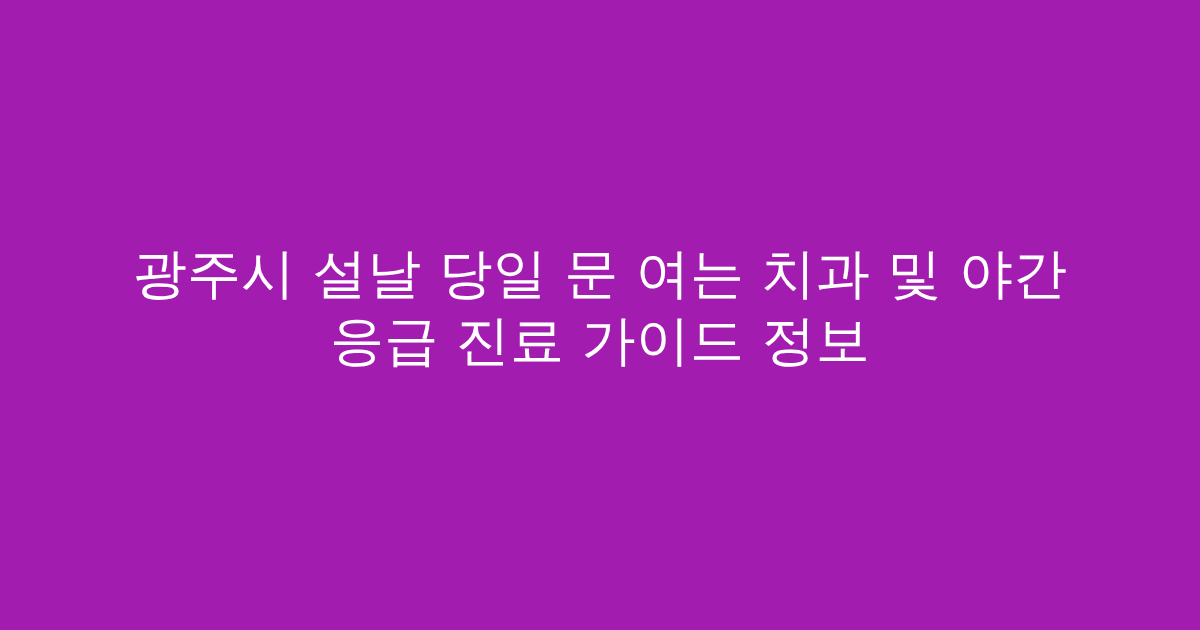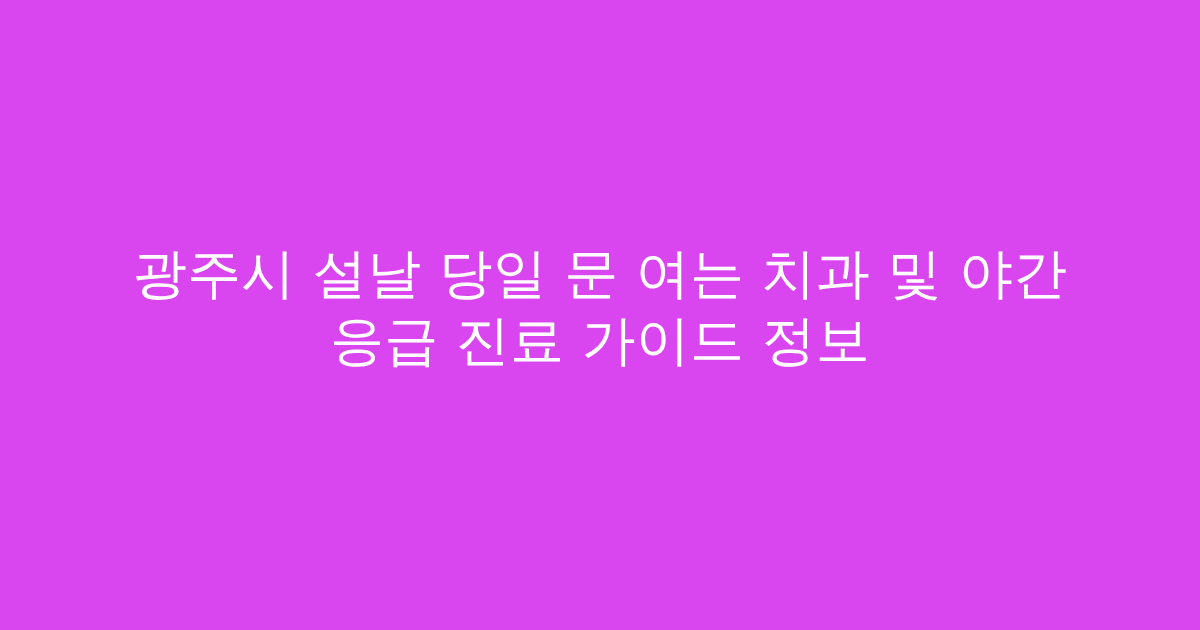--- a/index.html
+++ b/index.html
@@ -50,21 +50,21 @@
     text-align: center;
     word-break: keep-all;
     overflow-wrap: break-word;
     white-space: normal;
     text-rendering: geometricPrecision;
   }
 </style>
 </head>
 <body style="background-color: rgb(74, 144, 226);">
 
-<div class="og-card" style="background-color: #d946ef;">
+<div class="og-card" style="background-color: #a21caf;">
 
   <div class="og-card__inner">
 
     <h1 class="og-card__title" style="color: rgb(255, 255, 255);">광주시 설날 당일 문 여는 치과 및 야간 응급 진료 가이드 정보</h1>
 
   </div>
 
 </div>
 
 </body></html>

